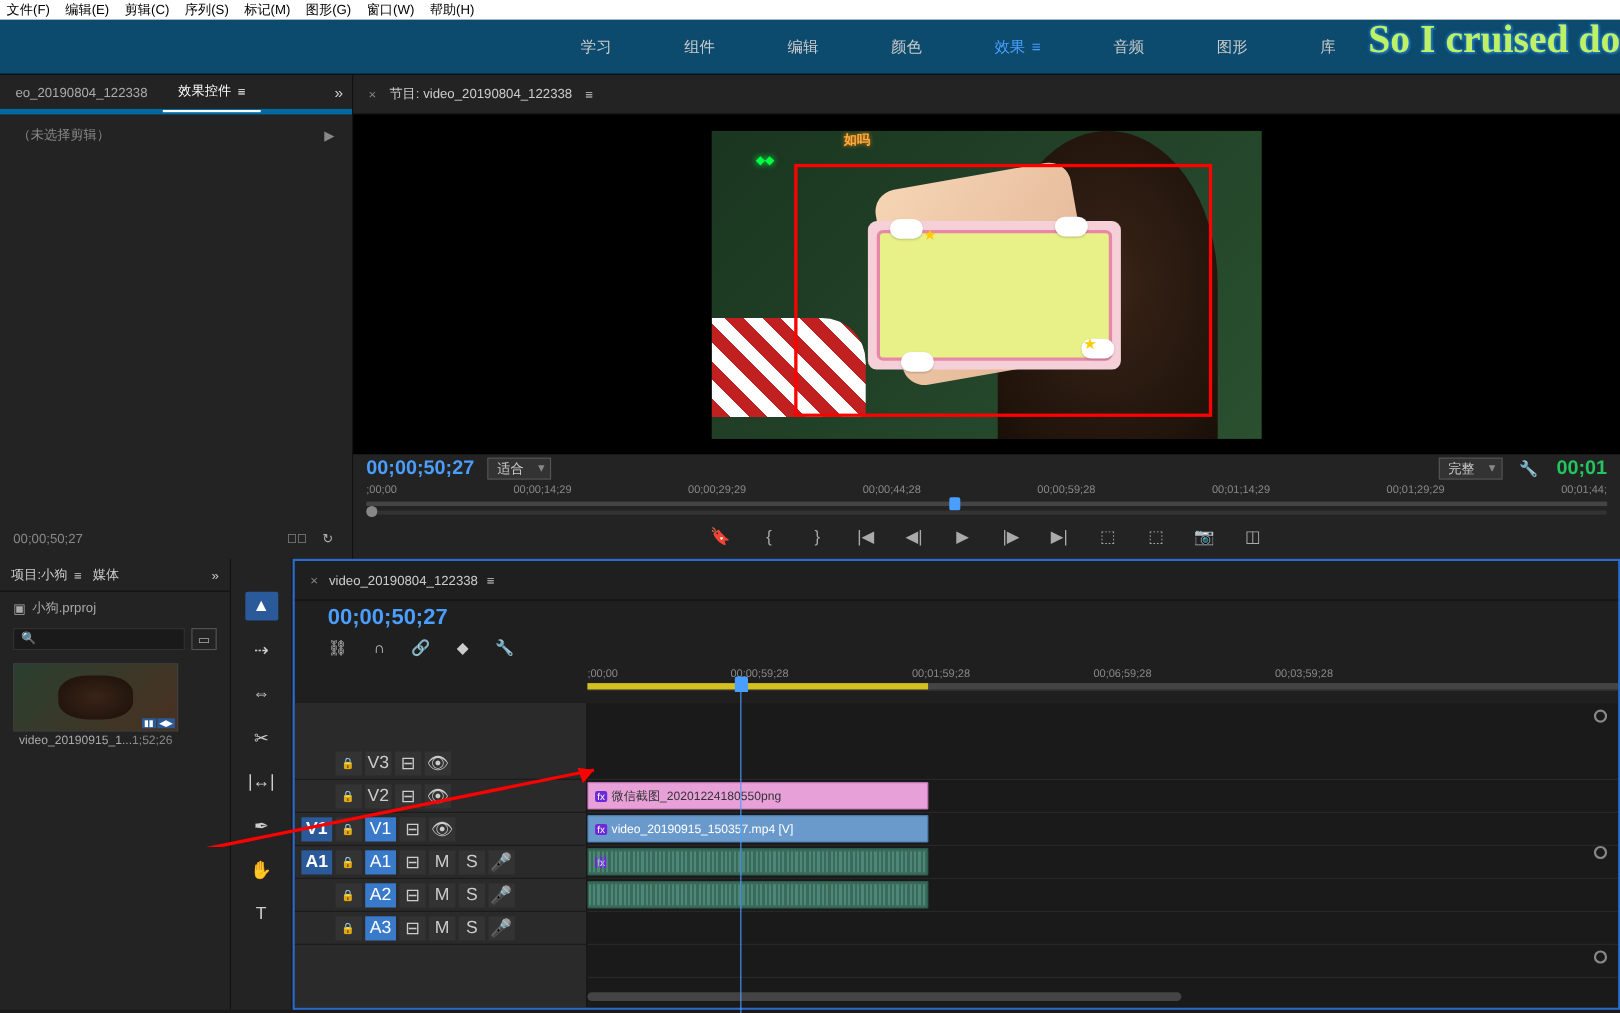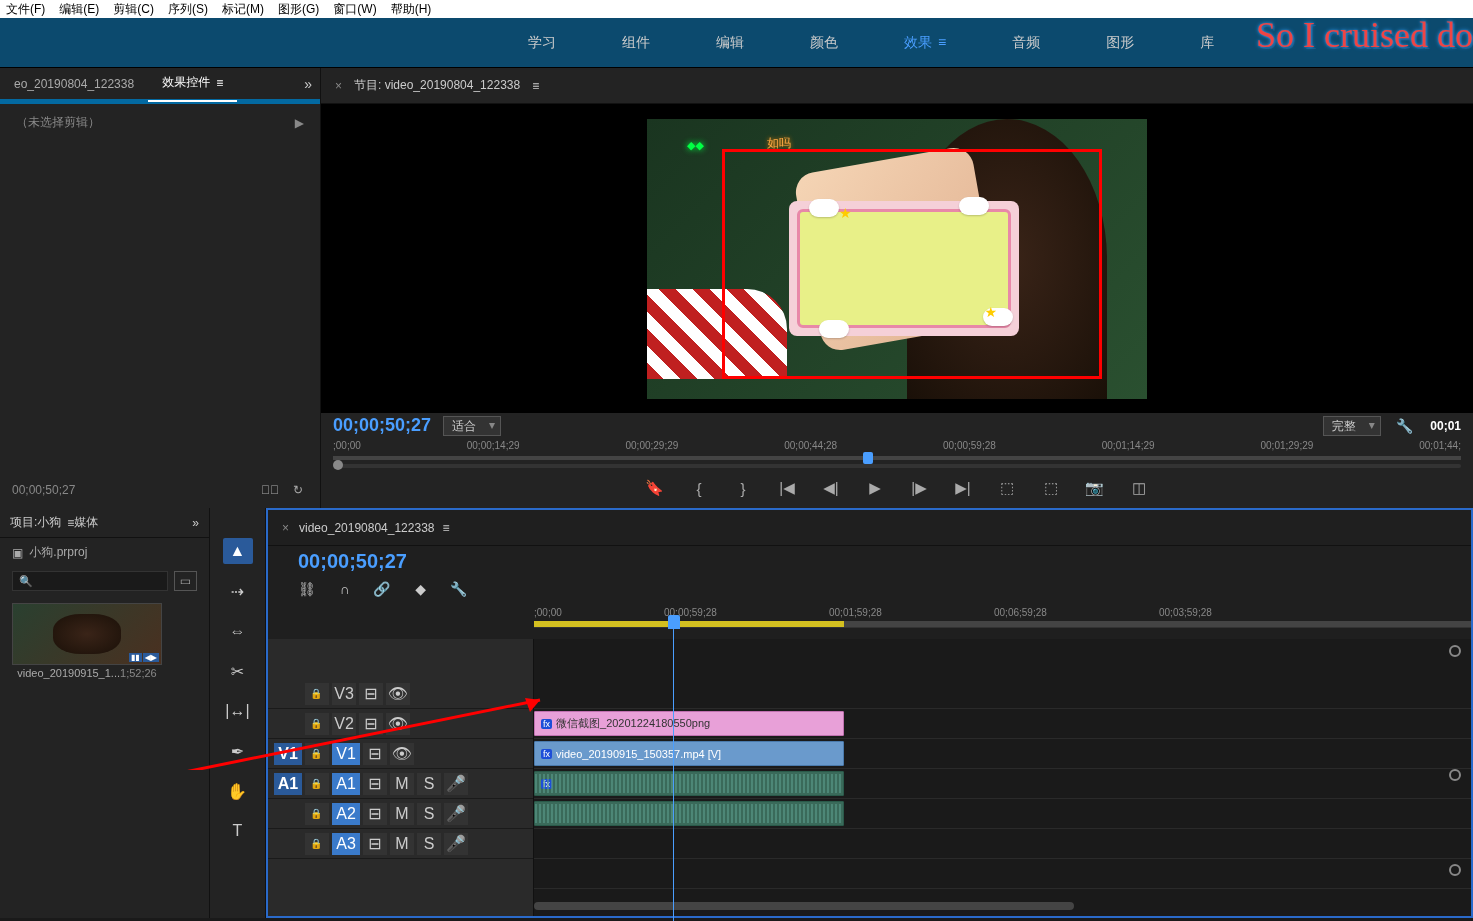--- a/index.html
+++ b/index.html
@@ -1,19 +1,19 @@
 <!DOCTYPE html>
 <html><head>
 <meta charset="utf-8">
 <style>
 *{margin:0;padding:0;box-sizing:border-box;font-family:"Microsoft YaHei",sans-serif;user-select:none}
 body{background:#1a1a1a;color:#ccc;font-size:12px;width:1473px;height:921px;overflow:hidden;position:relative}
 .menubar{height:18px;background:#fff;color:#000;display:flex;gap:14px;padding:0 6px;font-size:12px;align-items:center}
 .menubar span{cursor:pointer}
-.watermark{position:absolute;top:14px;right:0;font-size:36px;font-weight:normal;color:#ef4444;text-shadow:0 0 2px #2a8bd4,0 0 4px #2a8bd4,2px 2px 0 #1a5a8a;font-family:Georgia,serif;z-index:99}
+.watermark{position:absolute;top:14px;right:0;font-size:36px;font-weight:bold;color:#bef264;text-shadow:0 0 2px #2a8bd4,0 0 4px #2a8bd4,2px 2px 0 #1a5a8a;font-family:Georgia,serif;z-index:99}
 .toolbar{height:50px;background:#0c4a6e;display:flex;align-items:center;border-bottom:1px solid #000}
 .nav-tabs{margin-left:520px;display:flex;gap:50px;align-items:center}
 .nav-tab{color:#ccc;padding:6px 8px;cursor:pointer;font-size:14px}
 .nav-tab.active{color:#4a9eff}
 .nav-tab.active::after{content:"≡";margin-left:6px;color:#4a9eff}
 .main-area{display:flex;height:440px}
 .left-panel{width:320px;background:#232323;display:flex;flex-direction:column}
 .panel-tabs{display:flex;height:36px;align-items:center;border-bottom:5px solid #0369a1;position:relative}
 .panel-tab{padding:0 14px;color:#aaa;cursor:pointer;height:36px;display:flex;align-items:center}
 .panel-tab.active{color:#fff;border-bottom:2px solid #fff}
@@ -24,39 +24,39 @@
 .left-bottom{margin-top:auto;padding:8px 12px;display:flex;align-items:center;gap:8px;color:#888}
 .left-bottom .tc{flex:1}
 .icon-btn{width:20px;height:20px;display:inline-flex;align-items:center;justify-content:center;cursor:pointer;color:#aaa}
 .program-panel{flex:1;background:#232323;display:flex;flex-direction:column;border-left:1px solid #111}
 .program-header{height:36px;display:flex;align-items:center;padding:0 14px;gap:8px;border-bottom:1px solid #111}
 .program-header .x{color:#888;margin-right:4px;cursor:pointer}
 .program-header .menu{margin-left:4px;cursor:pointer}
 .video-area{flex:1;display:flex;align-items:center;justify-content:center;background:#000;position:relative;margin:0 0 0 0}
 .video-frame{width:500px;height:280px;position:relative;background:linear-gradient(135deg,#1a3520,#2a5030);overflow:hidden}
 .neon{position:absolute;top:20px;left:40px;color:#0f4;font-size:11px;text-shadow:0 0 6px #0f4}
-.neon2{position:absolute;top:16px;left:120px;color:#fa4;font-weight:normal;text-shadow:0 0 4px #f80}
+.neon2{position:absolute;top:0;left:120px;color:#fa4;font-weight:bold;text-shadow:0 0 4px #f80}
 .hair{position:absolute;top:0;right:40px;bottom:0;width:200px;background:radial-gradient(ellipse at center,#3a2418,#1a1008);border-radius:50% 50% 0 0}
 .hand{position:absolute;top:40px;left:160px;width:180px;height:180px;background:linear-gradient(135deg,#f5d5b5,#e0b090);border-radius:20px;transform:rotate(-10deg)}
 .sleeve{position:absolute;bottom:20px;left:0;width:140px;height:90px;background:repeating-linear-gradient(45deg,#c02020,#c02020 12px,#fff 12px,#fff 24px);border-radius:0 40px 0 0}
 .red-box{position:absolute;border:3px solid #f00;top:30px;left:75px;right:45px;bottom:20px}
 .sticker{position:absolute;top:82px;left:142px;width:230px;height:135px;background:#f5d0d8;border-radius:8px;padding:8px}
 .sticker-inner{width:100%;height:100%;background:#e8f088;border:3px solid #e888a8;border-radius:6px}
 .cloud{position:absolute;width:30px;height:18px;background:#fff;border-radius:20px;box-shadow:0 1px 2px rgba(0,0,0,0.2)}
 .cloud.c1{top:-2px;left:20px}
 .cloud.c2{top:-4px;right:30px}
 .cloud.c3{bottom:10px;right:6px}
 .cloud.c4{bottom:-2px;left:30px}
 .star{position:absolute;color:#fc0;font-size:14px}
 .program-controls{padding:2px 12px 2px;display:flex;align-items:center;gap:12px}
 .tc-main{color:#4a9eff;font-size:18px;font-weight:bold}
 .select{background:#333;border:1px solid #555;color:#ccc;padding:2px 24px 2px 8px;font-size:12px;appearance:none;position:relative}
 .select-wrap{position:relative;display:inline-block}
 .select-wrap::after{content:"▾";position:absolute;right:6px;top:2px;pointer-events:none;color:#888}
-.tc-end{margin-left:auto;color:#ffffff;font-size:12px;font-weight:bold}
+.tc-end{margin-left:auto;color:#22c55e;font-size:18px;font-weight:bold}
 .wrench{color:#aaa;cursor:pointer;font-size:14px;margin:0 4px}
 .mini-timeline{height:30px;position:relative;margin:0 12px}
 .mini-ticks{display:flex;justify-content:space-between;color:#888;font-size:10px;padding-top:2px}
 .mini-track{position:absolute;bottom:8px;left:0;right:0;height:4px;background:#444}
 .mini-thumb{position:absolute;bottom:4px;width:10px;height:12px;background:#4a9eff;border-radius:2px}
 .mini-track2{position:absolute;bottom:0;left:0;right:0;height:4px;background:#333;border-radius:2px}
 .mini-handle{position:absolute;bottom:-2px;left:0;width:10px;height:10px;background:#888;border-radius:50%}
 .transport{display:flex;justify-content:center;gap:24px;padding:10px 0;align-items:center}
 .transport .icon-btn{font-size:15px}
 .lower-area{display:flex;height:410px}
@@ -113,21 +113,21 @@
 .th-eye{color:#ccc}
 .master-row{height:30px;display:flex;align-items:center;gap:8px;padding:0 40px;border-top:1px solid #333}
 .master-row .val{color:#4a9eff;margin-left:20px}
 
 .track-content{flex:1;position:relative;background:#1a1a1a}
 .track-lane{height:30px;border-bottom:1px solid #2a2a2a;position:relative}
 .clip{position:absolute;top:2px;bottom:2px;border-radius:1px;display:flex;align-items:center;padding:0 6px;font-size:11px;overflow:hidden;white-space:nowrap}
 .clip.pink{background:#e8a0d8;color:#333;border:1px solid #c070b0}
 .clip.blue{background:#6a9acc;color:#fff;border:1px solid #4a7aac}
 .clip.audio{background:#3a6a5a;border:1px solid #2a5a4a;color:#a0e0c0}
-.clip .fx{background:#1d4ed8;color:#fff;padding:0 2px;margin-right:4px;font-size:9px;border-radius:2px}
+.clip .fx{background:#6d28d9;color:#fff;padding:0 2px;margin-right:4px;font-size:9px;border-radius:2px}
 .wave{position:absolute;inset:2px 0;background:repeating-linear-gradient(90deg,#5a9a8a 0,#5a9a8a 2px,transparent 2px,transparent 4px);opacity:0.6}
 
 .arrow-annot{position:absolute;top:690px;left:160px;width:400px;height:80px;pointer-events:none;z-index:10}
 .arrow-line{stroke:#f00;stroke-width:3;fill:none}
 .arrow-head{fill:#f00}
 .scroll-circle{position:absolute;right:10px;width:12px;height:12px;border:2px solid #888;border-radius:50%}
 .zoom-bar{position:absolute;bottom:6px;height:8px;background:#444;border-radius:4px}
 </style>
 </head>
 <body>
@@ -240,21 +240,21 @@
       <span class="icon-btn">◫</span>
     </div>
   </div>
 </div>
 
 <div class="lower-area">
   <div class="project-panel">
     <div class="project-header">
       <span>项目:小狗</span>
       <span class="menu">≡</span>
-      <span style="margin-left:0">媒体</span>
+      <span style="margin-left:10px">媒体</span>
       <span class="exp">»</span>
     </div>
     <div class="project-file">
       <span>▣</span>
       <span>小狗.prproj</span>
     </div>
     <div class="search-row">
       <input class="search-input" placeholder="🔍" style="">
       <div class="bin-icon">▭</div>
     </div>

